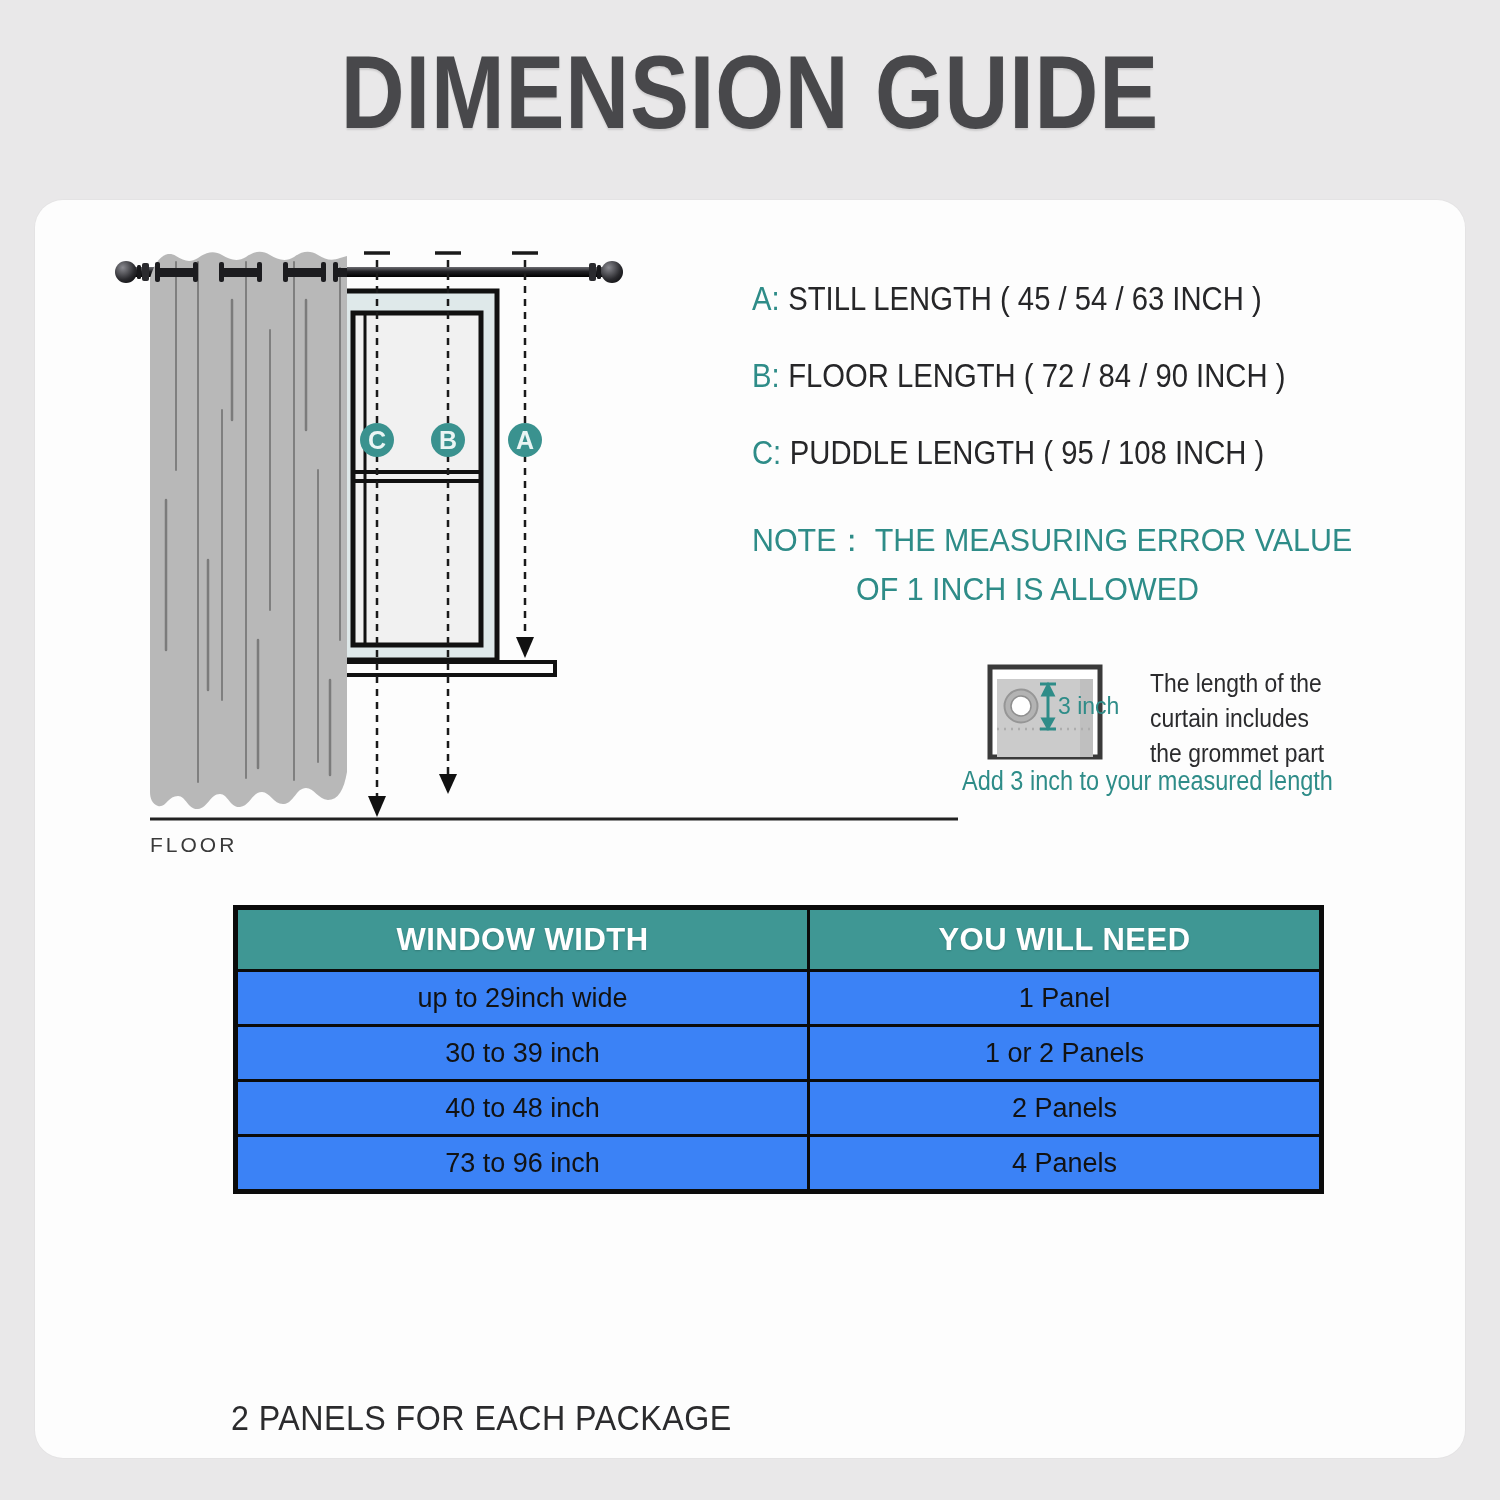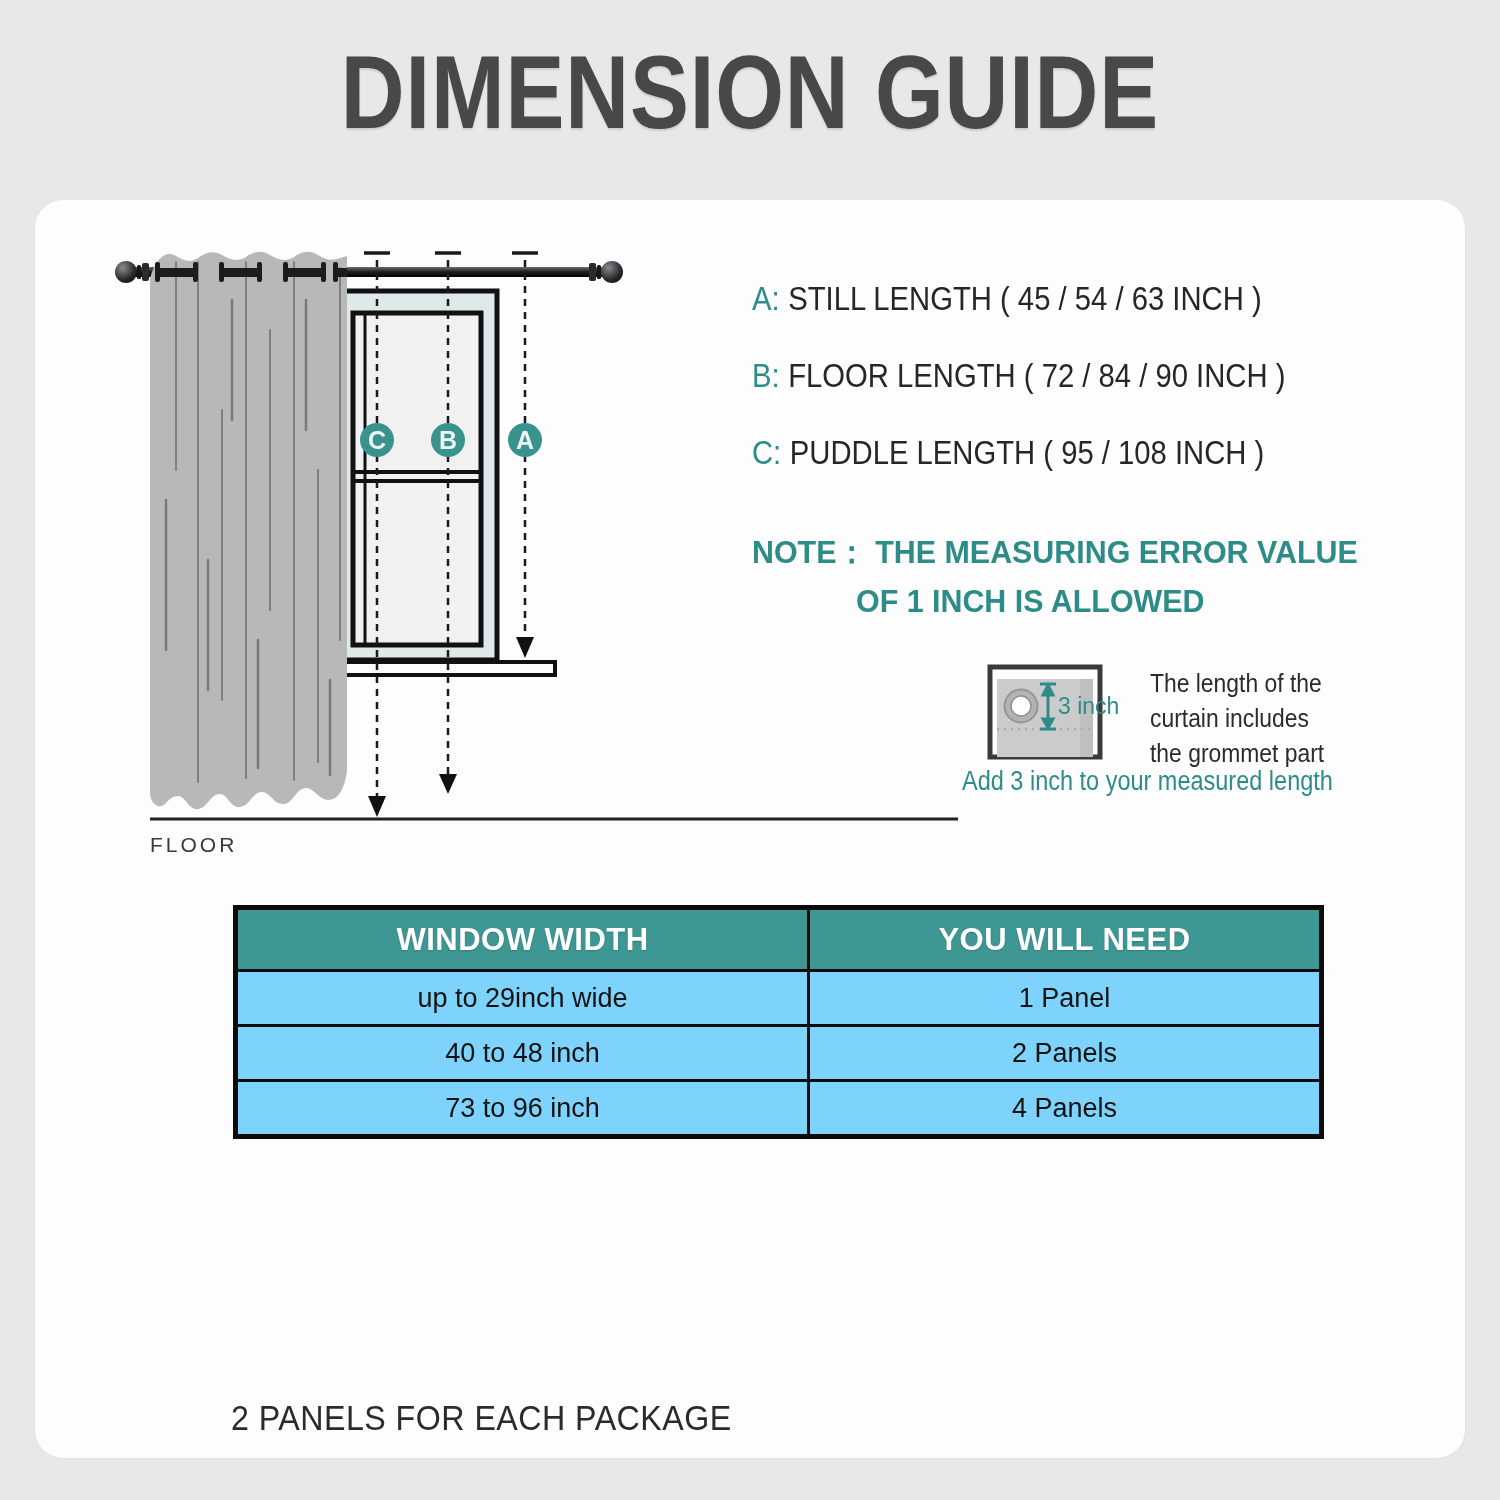--- a/index.html
+++ b/index.html
@@ -38,21 +38,21 @@
   .note .n1{transform:scaleX(.95);transform-origin:left center;}
   .note .n2{margin-top:16px;margin-left:104px;transform:scaleX(.95);transform-origin:left center;}
   
   .grommet-desc{left:1150px;top:666px;font-size:26px;line-height:35px;color:#2b2b2d;white-space:nowrap;
     transform:scaleX(.88);transform-origin:left top;}
   .add3{left:962px;top:766px;font-size:27px;color:var(--teal_text,#2e8c88);white-space:nowrap;
     transform:scaleX(.87);transform-origin:left top;}
   
   .size-table{
     left:233px;top:905px;border-collapse:collapse;table-layout:fixed;
-    background:#7dd3fc;
+    background:#3b82f6;
   }
   .size-table,.size-table th,.size-table td{border:3px solid #0b0b0b;}
   .size-table{border-width:5px;}
   .size-table th{
     width:567px;height:57px;background:var(--teal_header,#3f9794);
     color:#fff;font-size:31px;font-weight:bold;letter-spacing:.5px;
     text-shadow:0 1px 2px rgba(0,0,0,.18);
   }
   .size-table th:last-child{width:507px;}
   .size-table td{
@@ -199,21 +199,21 @@
       <span class="prefix">A:</span><span>STILL LENGTH ( 45 / 54 / 63 INCH )</span>
     </div>
     <div class="spec-line">
       <span class="prefix">B:</span><span>FLOOR LENGTH ( 72 / 84 / 90 INCH )</span>
     </div>
     <div class="spec-line">
       <span class="prefix">C:</span><span>PUDDLE LENGTH ( 95 / 108 INCH )</span>
     </div>
   </div>
 
-  <div class="abs note" style="left:717px;top:336px;font-weight:bold;">
+  <div class="abs note" style="left:717px;top:324px;">
     <div class="n1">NOTE：  THE MEASURING ERROR VALUE</div>
     <div class="n2">OF 1 INCH IS ALLOWED</div>
   </div>
 
   <div class="abs grommet-desc" style="left:1115px;top:466px;">
     <div>The length of the</div>
     <div>curtain includes</div>
     <div>the grommet part</div>
   </div>
 
@@ -225,20 +225,24 @@
         <th>WINDOW WIDTH</th>
         <th>YOU WILL NEED</th>
       </tr>
     </thead>
     <tbody>
       <tr>
           <td>up to 29inch wide</td>
           <td>1 Panel</td>
         </tr>
       <tr>
+          <td>30 to 39 inch</td>
+          <td>1 or 2 Panels</td>
+        </tr>
+      <tr>
           <td>40 to 48 inch</td>
           <td>2 Panels</td>
         </tr>
       <tr>
           <td>73 to 96 inch</td>
           <td>4 Panels</td>
         </tr>
     </tbody>
   </table>
 

